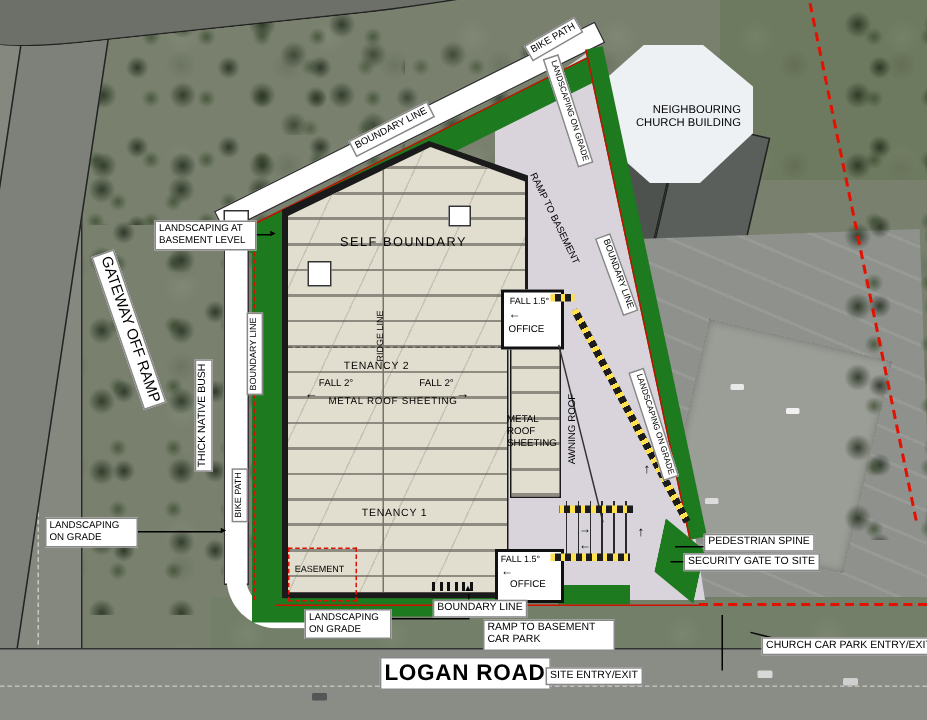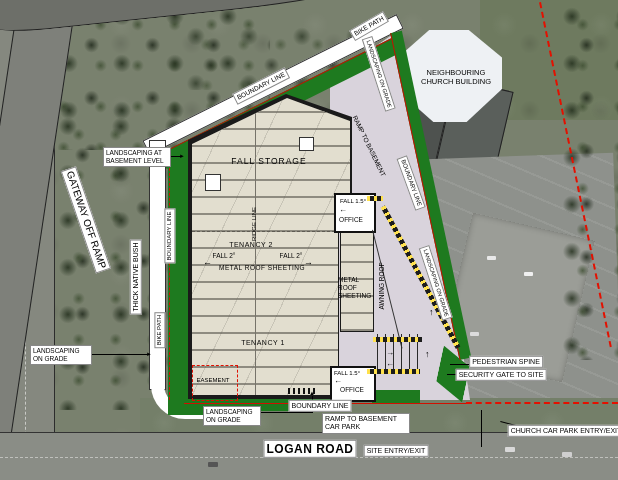--- a/index.html
+++ b/index.html
@@ -16,21 +16,21 @@
     radial-gradient(circle 9px at 72% 60%, rgba(62,78,50,.8), rgba(62,78,50,0) 70%),
     radial-gradient(circle 11px at 50% 85%, rgba(28,37,24,.8), rgba(28,37,24,0) 70%);
     background-size:53px 47px,37px 41px,61px 53px;}
   .road{background:#85887f;}
   .lbl{position:absolute;font-size:6.5px;line-height:1.2;color:#000;background:#fff;
     padding:1px 2px;border:0.5px solid #888;white-space:nowrap;z-index:30;
     transform:translate(-50%,-50%);}
   .tl{transform:none;} 
   .nobox{background:transparent;border:none;padding:0;}
   .wrap{white-space:normal;}
-  .ctr{text-align:center;}
+  .ctr{text-align:right;}
   .leader{position:absolute;background:#000;z-index:28;}
   .glyph{position:absolute;z-index:29;color:#000;line-height:1;}
   .stripes{background-image:repeating-linear-gradient(180deg,rgba(0,0,0,0) 0 15px,#8e8b80 15px 17px);}
   .contours{background-image:repeating-linear-gradient(115deg,rgba(0,0,0,0) 0 42px,rgba(95,92,84,.4) 42px 43px);}
   .hatch{background:repeating-linear-gradient(90deg,#ffe14d 0 3px,#1c1c1c 3px 7px);}
   .bays{background-image:repeating-linear-gradient(90deg,#2a2a2a 0 1px,rgba(0,0,0,0) 1px 8px);}
   .carrows{background-image:repeating-linear-gradient(25deg,rgba(255,255,255,.08) 0 2px,rgba(0,0,0,0) 2px 20px);}
 </style>
 </head>
 <body>
@@ -133,21 +133,21 @@
   <span class="lbl" style="left:369px;top:26px;transform:translate(-50%,-50%) rotate(-30deg);">BIKE PATH</span>
   <span class="lbl" style="left:261px;top:86px;transform:translate(-50%,-50%) rotate(-27deg);">BOUNDARY LINE</span>
   <span class="lbl" style="left:379px;top:74px;font-size:5.5px;transform:translate(-50%,-50%) rotate(72deg);">LANDSCAPING ON GRADE</span>
   <span class="lbl nobox wrap ctr" style="left:456px;top:77px;width:76px;font-size:7.5px;">NEIGHBOURING CHURCH BUILDING</span>
   <span class="lbl" style="left:86px;top:220px;font-size:10px;transform:translate(-50%,-50%) rotate(71deg);">GATEWAY OFF RAMP</span>
   <span class="lbl tl wrap" style="left:103px;top:147px;width:62px;">LANDSCAPING AT BASEMENT LEVEL</span>
   <span class="lbl" style="left:136px;top:277px;font-size:7px;transform:translate(-50%,-50%) rotate(-90deg);">THICK NATIVE BUSH</span>
   <span class="lbl" style="left:170px;top:236px;font-size:6px;transform:translate(-50%,-50%) rotate(-90deg);">BOUNDARY LINE</span>
   <span class="lbl" style="left:160px;top:330px;font-size:6px;transform:translate(-50%,-50%) rotate(-90deg);">BIKE PATH</span>
   <span class="lbl tl wrap" style="left:30px;top:345px;width:56px;">LANDSCAPING ON GRADE</span>
-  <span class="lbl nobox" style="left:269px;top:161px;font-size:8.5px;letter-spacing:1px;">FALL STORAGE</span>
+  <span class="lbl nobox" style="left:269px;top:161px;font-size:8.5px;letter-spacing:1px;">SELF BOUNDARY</span>
   <span class="lbl nobox" style="left:255px;top:224px;font-size:6px;transform:translate(-50%,-50%) rotate(-90deg);">RIDGE LINE</span>
   <span class="lbl nobox" style="left:251px;top:245px;font-size:7px;letter-spacing:.5px;">TENANCY 2</span>
   <span class="lbl nobox" style="left:224px;top:256px;font-size:6.5px;">FALL 2°</span>
   <span class="lbl nobox" style="left:291px;top:256px;font-size:6.5px;">FALL 2°</span>
   <span class="lbl nobox" style="left:262px;top:268px;font-size:6.5px;letter-spacing:.5px;">METAL ROOF SHEETING</span>
   <span class="lbl nobox" style="left:263px;top:343px;font-size:7px;letter-spacing:.5px;">TENANCY 1</span>
   <span class="lbl nobox" style="left:213px;top:381px;font-size:6px;">EASEMENT</span>
   <span class="lbl nobox" style="left:353px;top:202px;font-size:6px;">FALL 1.5°</span>
   <span class="lbl nobox" style="left:351px;top:220px;font-size:6.5px;">OFFICE</span>
   <span class="lbl tl nobox wrap" style="left:338px;top:276px;width:40px;font-size:6.5px;">METAL ROOF SHEETING</span>
@@ -155,17 +155,17 @@
   <span class="lbl nobox" style="left:369px;top:146px;font-size:6.5px;transform:translate(-50%,-50%) rotate(64deg);">RAMP TO BASEMENT</span>
   <span class="lbl" style="left:411px;top:183px;font-size:6px;transform:translate(-50%,-50%) rotate(70deg);">BOUNDARY LINE</span>
   <span class="lbl" style="left:436px;top:283px;font-size:5.5px;transform:translate(-50%,-50%) rotate(72deg);">LANDSCAPING ON GRADE</span>
   <span class="lbl" style="left:506px;top:362px;font-size:7px;">PEDESTRIAN SPINE</span>
   <span class="lbl" style="left:501px;top:375px;font-size:7px;">SECURITY GATE TO SITE</span>
   <span class="lbl nobox" style="left:347px;top:374px;font-size:6px;">FALL 1.5°</span>
   <span class="lbl nobox" style="left:352px;top:390px;font-size:6.5px;">OFFICE</span>
   <span class="lbl tl wrap" style="left:203px;top:406px;width:52px;">LANDSCAPING ON GRADE</span>
   <span class="lbl" style="left:320px;top:406px;font-size:7px;">BOUNDARY LINE</span>
   <span class="lbl tl wrap" style="left:322px;top:413px;width:82px;font-size:7px;">RAMP TO BASEMENT CAR PARK</span>
-  <span class="lbl" style="left:310px;top:449px;font-size:12px;font-weight:bold;letter-spacing:.5px;">LOGAN ROAD</span>
+  <span class="lbl" style="left:310px;top:449px;font-size:15px;font-weight:bold;letter-spacing:.5px;">LOGAN ROAD</span>
   <span class="lbl" style="left:396px;top:451px;font-size:7px;">SITE ENTRY/EXIT</span>
   <span class="lbl" style="left:566px;top:431px;font-size:7px;">CHURCH CAR PARK ENTRY/EXIT</span>
 
 </div>
 
 </body></html>

